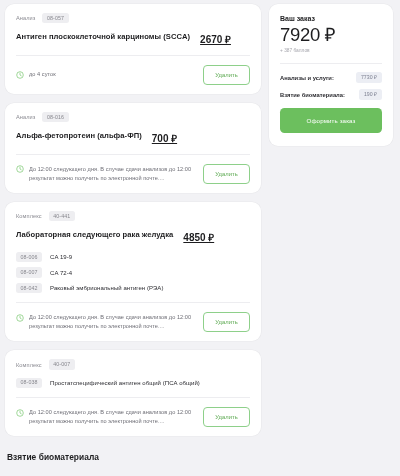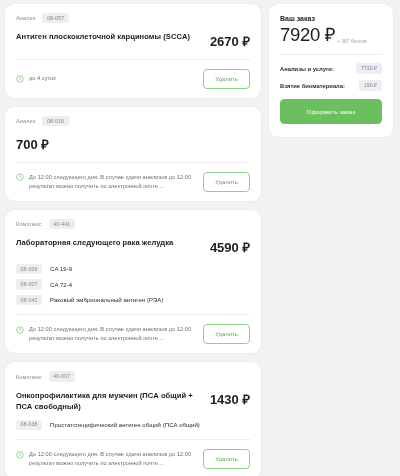--- a/index.html
+++ b/index.html
@@ -64,36 +64,36 @@
     padding: 2.6px 4.5px;
     border-radius: 2.5px;
     letter-spacing: .1px;
     white-space: nowrap;
   }
 
   
   .title-row {
     display: flex;
     align-items: flex-start;
-    justify-content: space-between;
     gap: 10px;
   }
   .item-title {
     font-size: 7.6px;
     font-weight: bold;
     line-height: 1.45;
     color: #1d1d1f;
     letter-spacing: .05px;
   }
   .item-price {
-    font-size: 13px;
+    font-size: 10px;
     font-weight: bold;
     color: #1d1d1f;
     white-space: nowrap;
     padding-top: .5px;
+    text-decoration: underline;
   }
 
   
   .sub-list { margin-top: 8px; display: flex; flex-direction: column; gap: 5px; }
   .sub-row { display: flex; align-items: center; gap: 8px; }
   .sub-name { font-size: 6px; color: #2b2b30; letter-spacing: .05px; }
 
   
   .card-footer {
     margin-top: 9px;
@@ -151,23 +151,24 @@
     box-shadow: 0 0 0 0.6px rgba(0,0,0,0.045);
   }
   .summary-title {
     font-size: 7px;
     font-weight: bold;
     color: #1d1d1f;
     margin-bottom: 3px;
   }
   .total-row {
     display: flex;
-    align-items: flex-end;
+    align-items: flex-start;
     gap: 2px;
     margin-bottom: 10px;
+    flex-direction: column;
   }
   .total-amount {
     font-size: 18.5px;
     line-height: 1.05;
     color: #1d1d1f;
     letter-spacing: -.3px;
   }
   .bonus {
     font-size: 4.8px;
     color: #a6a6ad;
@@ -236,20 +237,21 @@
         <button class="btn-delete">Удалить</button>
       </div>
     </div>
 
     <div class="card">
       <div class="card-meta">
         <span class="meta-type">Анализ</span>
         <span class="code-chip">08-016</span>
       </div>
       <div class="title-row">
+        <div class="item-title">Альфа-фетопротеин (альфа-ФП)</div>
         <div class="item-price">700 ₽</div>
       </div>
       <div class="card-footer">
         <div class="note">
           <svg class="clock-icon" viewBox="0 0 16 16">
             <circle cx="8" cy="8" r="6.6" fill="none" stroke="#63bd58" stroke-width="1.2"></circle>
             <path d="M8 4.4V8l2.5 1.6" fill="none" stroke="#63bd58" stroke-width="1.2" stroke-linecap="round"></path>
           </svg>
           <span class="note-text">До 12:00 следующего дня. В случае сдачи анализов до 12:00 результат можно получить по электронной почте....</span>
         </div>
@@ -257,21 +259,21 @@
       </div>
     </div>
 
     <div class="card">
       <div class="card-meta">
         <span class="meta-type">Комплекс</span>
         <span class="code-chip">40-441</span>
       </div>
       <div class="title-row">
         <div class="item-title">Лабораторная следующего рака желудка</div>
-        <div class="item-price">4590 ₽</div>
+        <div class="item-price">4850 ₽</div>
       </div>
       <div class="sub-list">
         <div class="sub-row">
           <span class="code-chip">08-006</span>
           <span class="sub-name">CA 19-9</span>
         </div>
         <div class="sub-row">
           <span class="code-chip">08-007</span>
           <span class="sub-name">CA 72-4</span>
         </div>
@@ -290,24 +292,20 @@
         </div>
         <button class="btn-delete">Удалить</button>
       </div>
     </div>
 
     <div class="card">
       <div class="card-meta">
         <span class="meta-type">Комплекс</span>
         <span class="code-chip">40-007</span>
       </div>
-      <div class="title-row">
-        <div class="item-title">Онкопрофилактика для мужчин (ПСА общий + ПСА свободный)</div>
-        <div class="item-price">1430 ₽</div>
-      </div>
       <div class="sub-list">
         <div class="sub-row">
           <span class="code-chip">08-038</span>
           <span class="sub-name">Простатспецифический антиген общий (ПСА общий)</span>
         </div>
       </div>
       <div class="card-footer">
         <div class="note">
           <svg class="clock-icon" viewBox="0 0 16 16">
             <circle cx="8" cy="8" r="6.6" fill="none" stroke="#63bd58" stroke-width="1.2"></circle>

